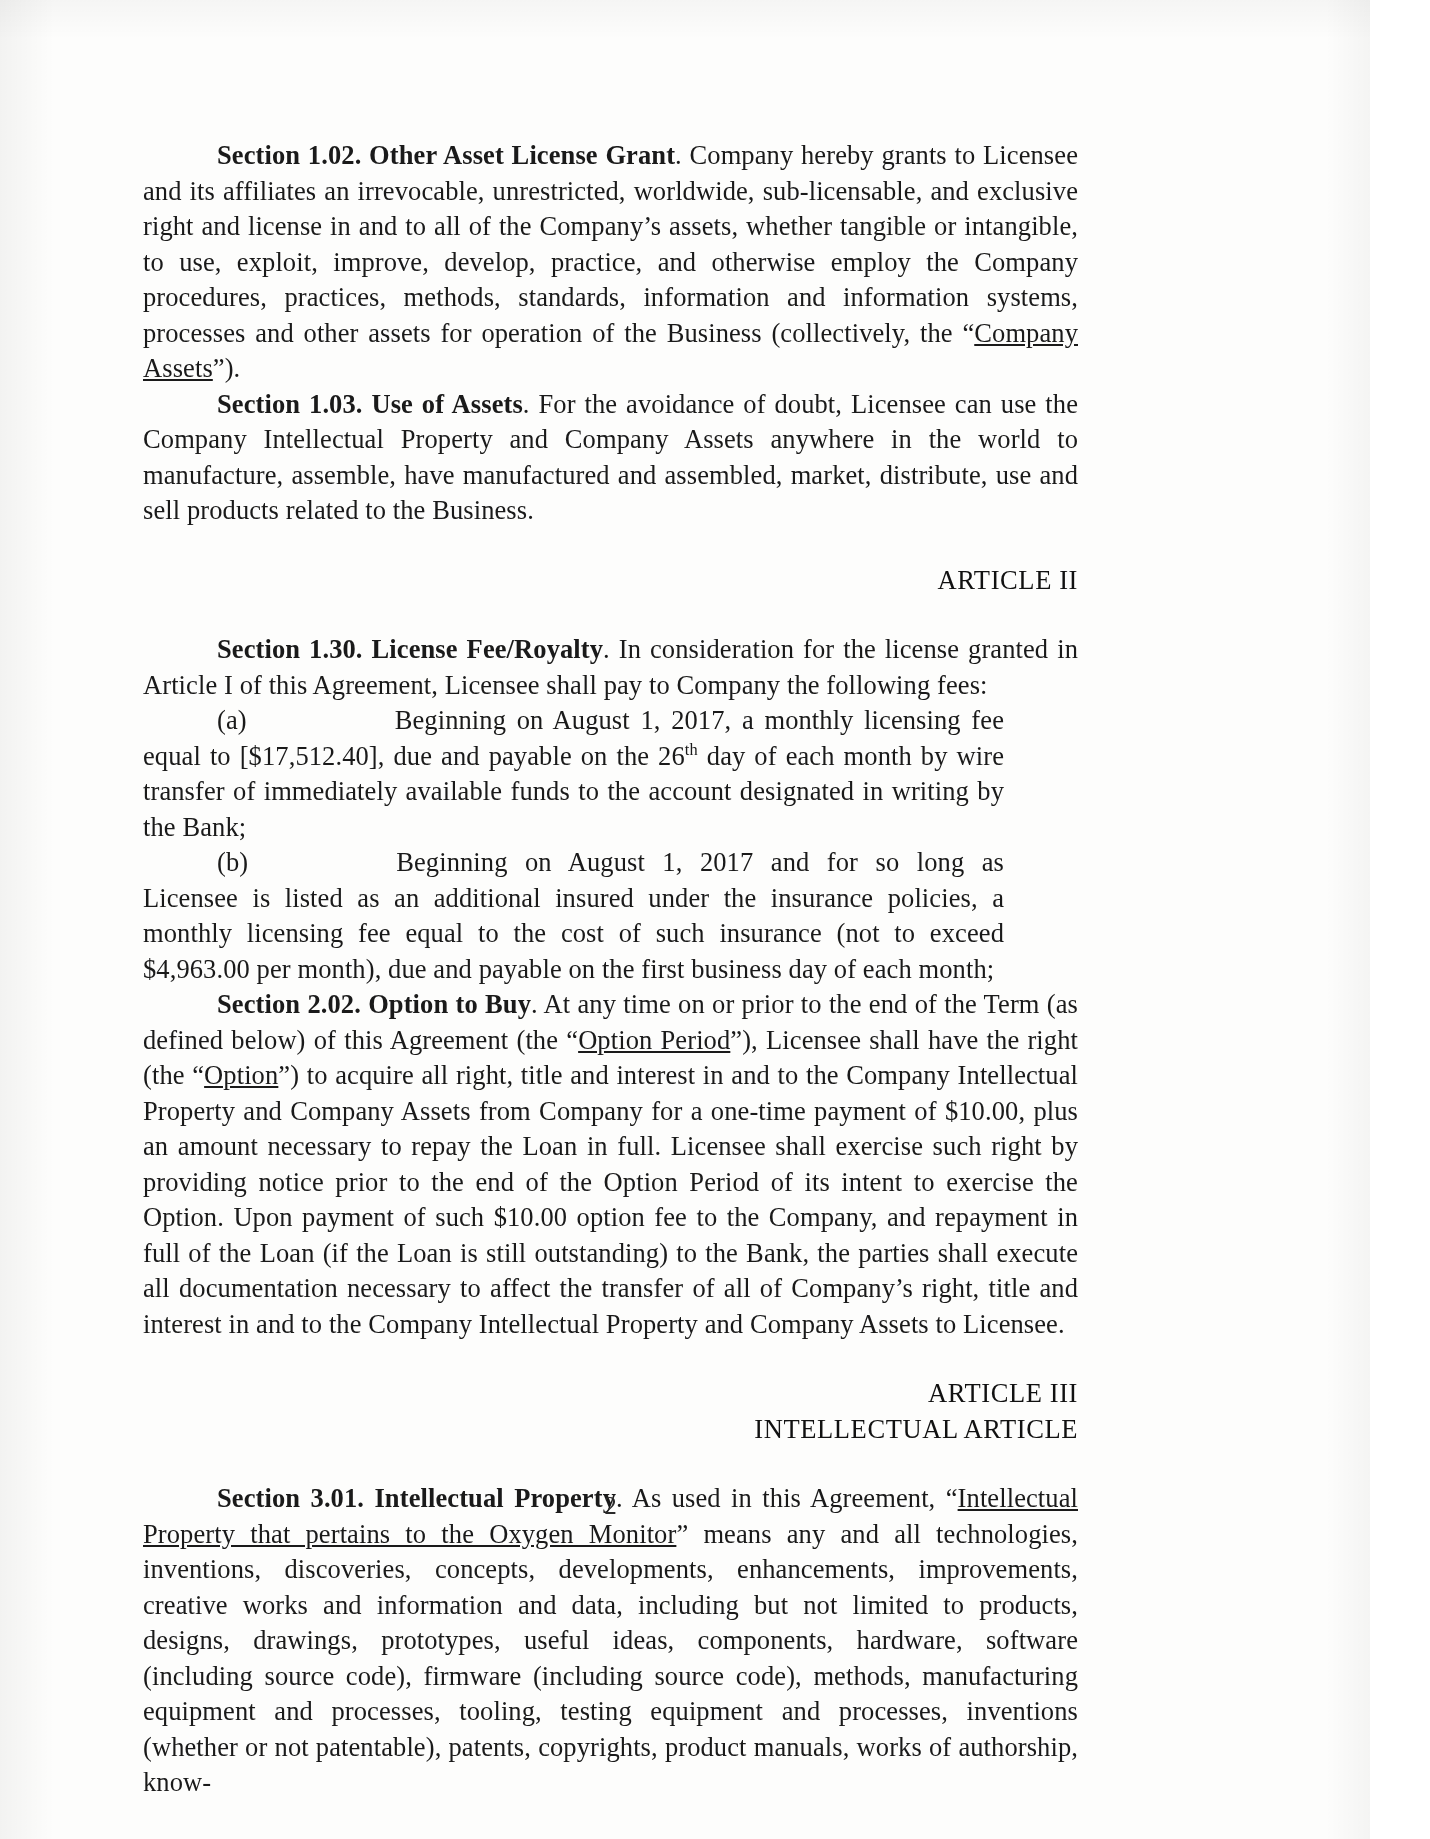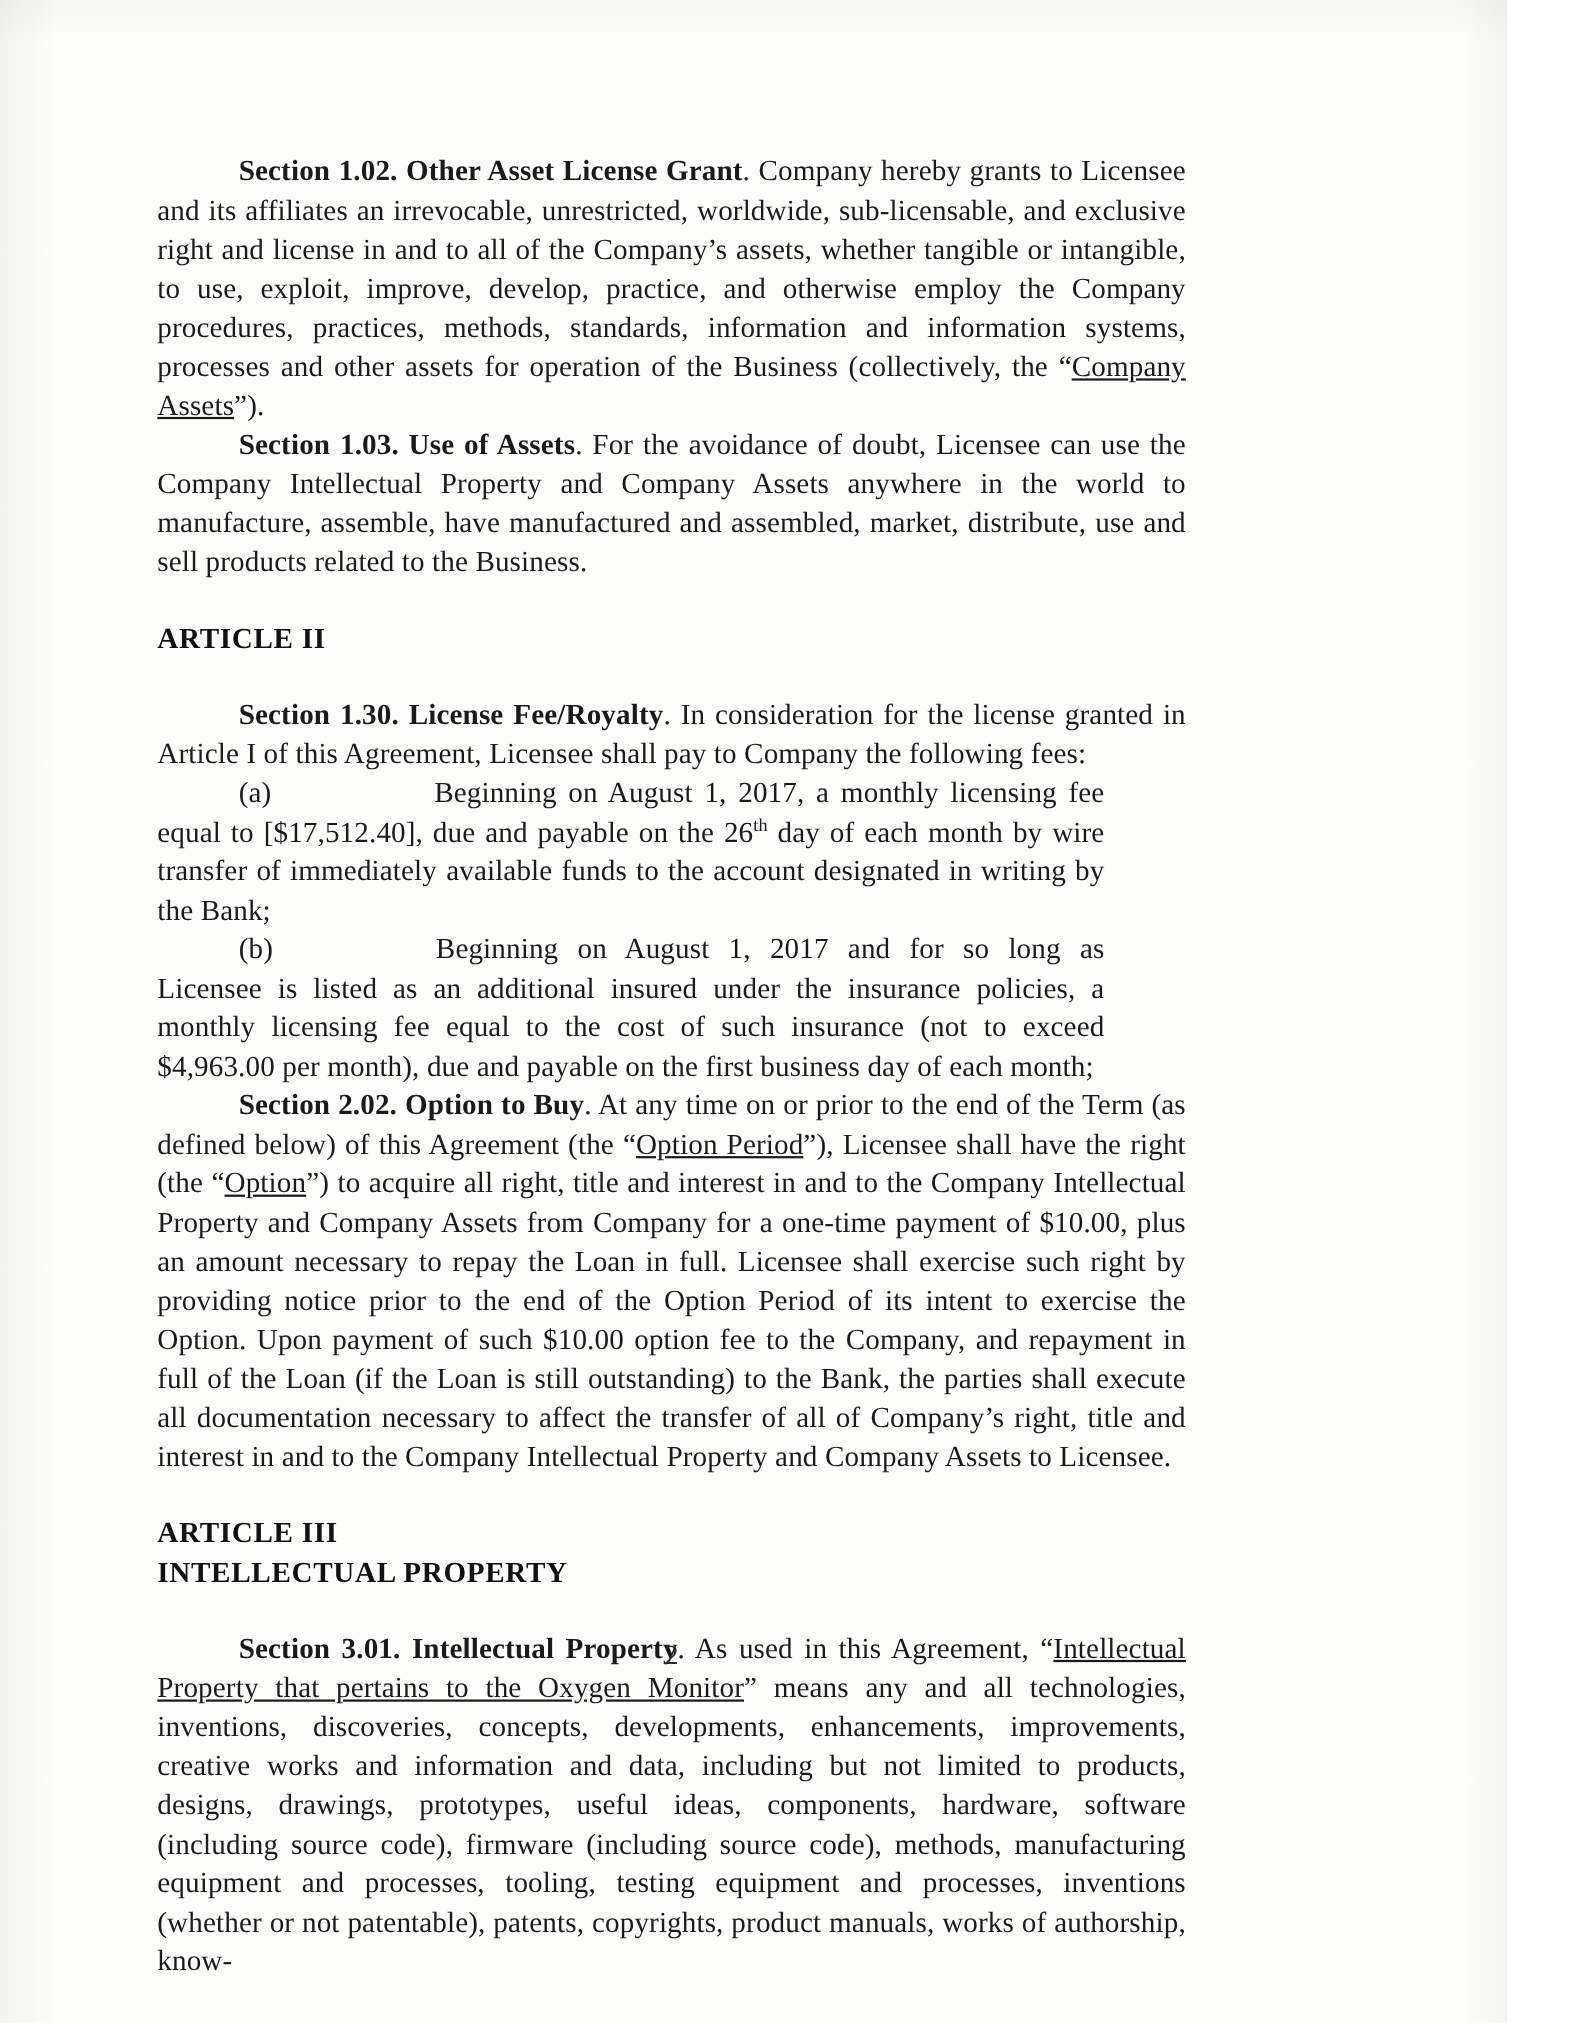--- a/index.html
+++ b/index.html
@@ -66,22 +66,22 @@
   sup {
     font-size: 0.62em;
     vertical-align: super;
     line-height: 0;
   }
   .sub-para {
     margin-left: 74px;
     width: 861px;
   }
   .article-head {
-    text-align: left;
-    font-weight: bold;
+    text-align: right;
+    font-weight: normal;
     font-size: 26.5px;
     line-height: 35.5px;
     letter-spacing: 0.6px;
     margin: 0;
   }
   .article-block {
     margin-top: 34px;
     margin-bottom: 34px;
   }
   .pn-wrap {
@@ -125,21 +125,21 @@
       <span class="indent"></span><span>(b)</span><span class="indent-sub"></span><span>Beginning on August 1, 2017 and for so long as Licensee is listed as an additional insured under the insurance policies, a monthly licensing fee equal to the cost of such insurance (not to exceed $4,963.00 per month), due and payable on the first business day of each month;</span>
     </p>
 
 
     <p class="para">
       <span class="indent"></span><span class="sec-head">Section 2.02.  Option to Buy</span><span>.  At any time on or prior to the end of the Term (as defined below) of this Agreement (the “</span><span class="u">Option Period</span><span>”), Licensee shall have the right (the “</span><span class="u">Option</span><span>”) to acquire all right, title and interest in and to the Company Intellectual Property and Company Assets from Company for a one-time payment of $10.00, plus an amount necessary to repay the Loan in full.  Licensee shall exercise such right by providing notice prior to the end of the Option Period of its intent to exercise the Option.  Upon payment of such $10.00 option fee to the Company, and repayment in full of the Loan (if the Loan is still outstanding) to the Bank, the parties shall execute all documentation necessary to affect the transfer of all of Company’s right, title and interest in and to the Company Intellectual Property and Company Assets to Licensee.</span>
     </p>
 
     <div class="article-block">
       <p class="article-head">ARTICLE III</p>
-      <p class="article-head">INTELLECTUAL PROPERTY</p>
+      <p class="article-head">INTELLECTUAL ARTICLE</p>
     </div>
 
     <p class="para">
       <span class="indent"></span><span class="sec-head">Section 3.01.  Intellectual Property</span><span>.  As used in this Agreement, “</span><span class="u">Intellectual Property that pertains to the Oxygen Monitor</span><span>” means any and all technologies, inventions, discoveries, concepts, developments, enhancements, improvements, creative works and information and data, including but not limited to products, designs, drawings, prototypes, useful ideas, components, hardware, software (including source code), firmware (including source code), methods, manufacturing equipment and processes, tooling, testing equipment and processes, inventions (whether or not patentable), patents, copyrights, product manuals, works of authorship, know-</span>
     </p>
 
   </div>
 
   <div class="pn-wrap">2</div>
 

